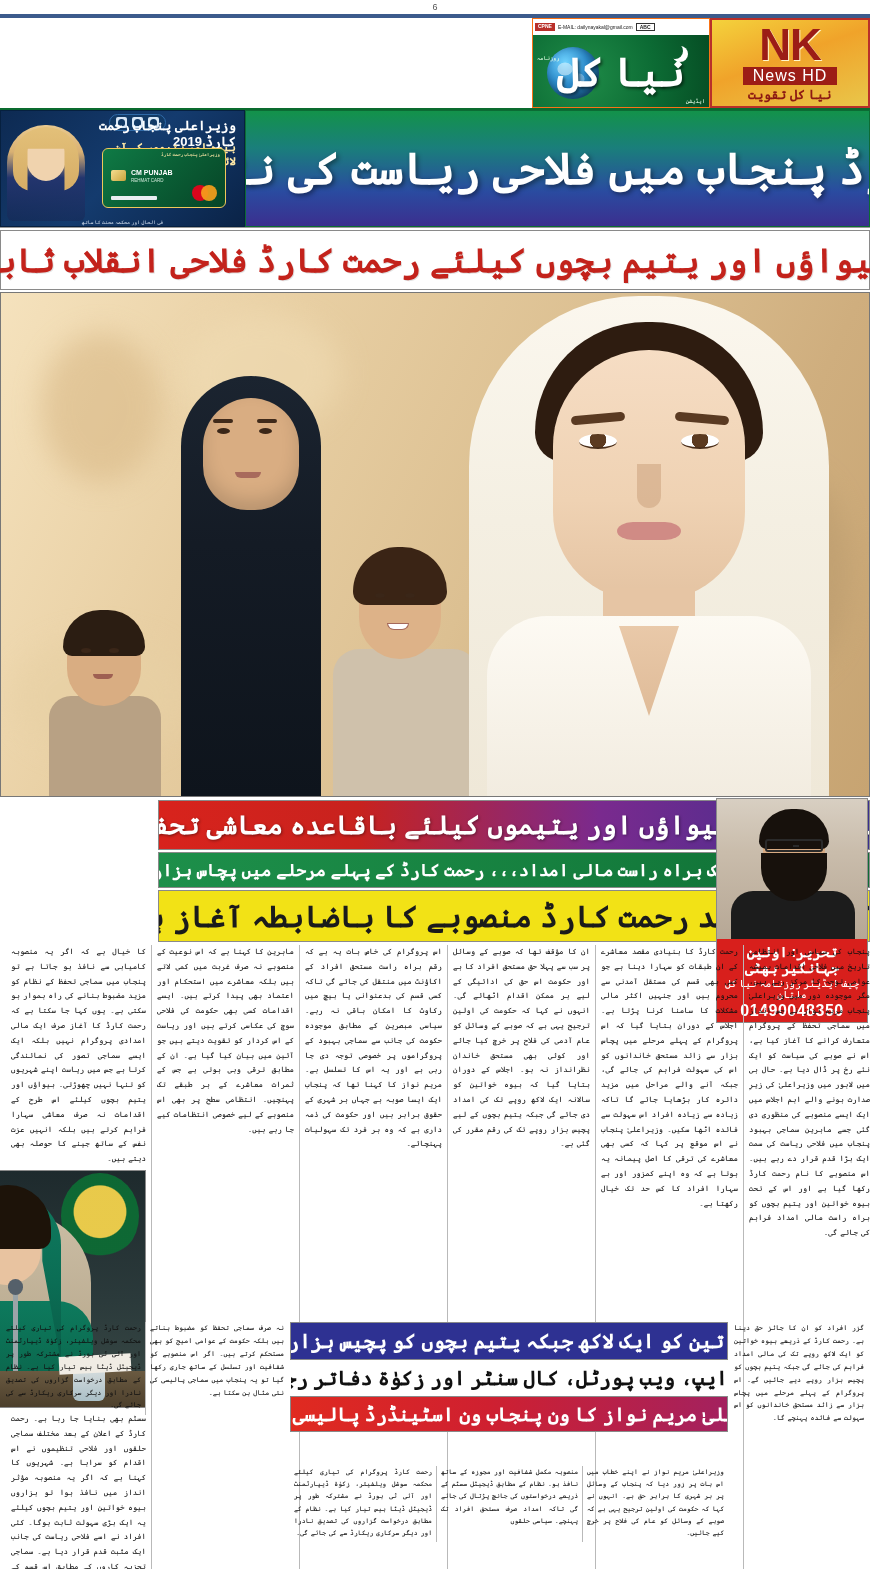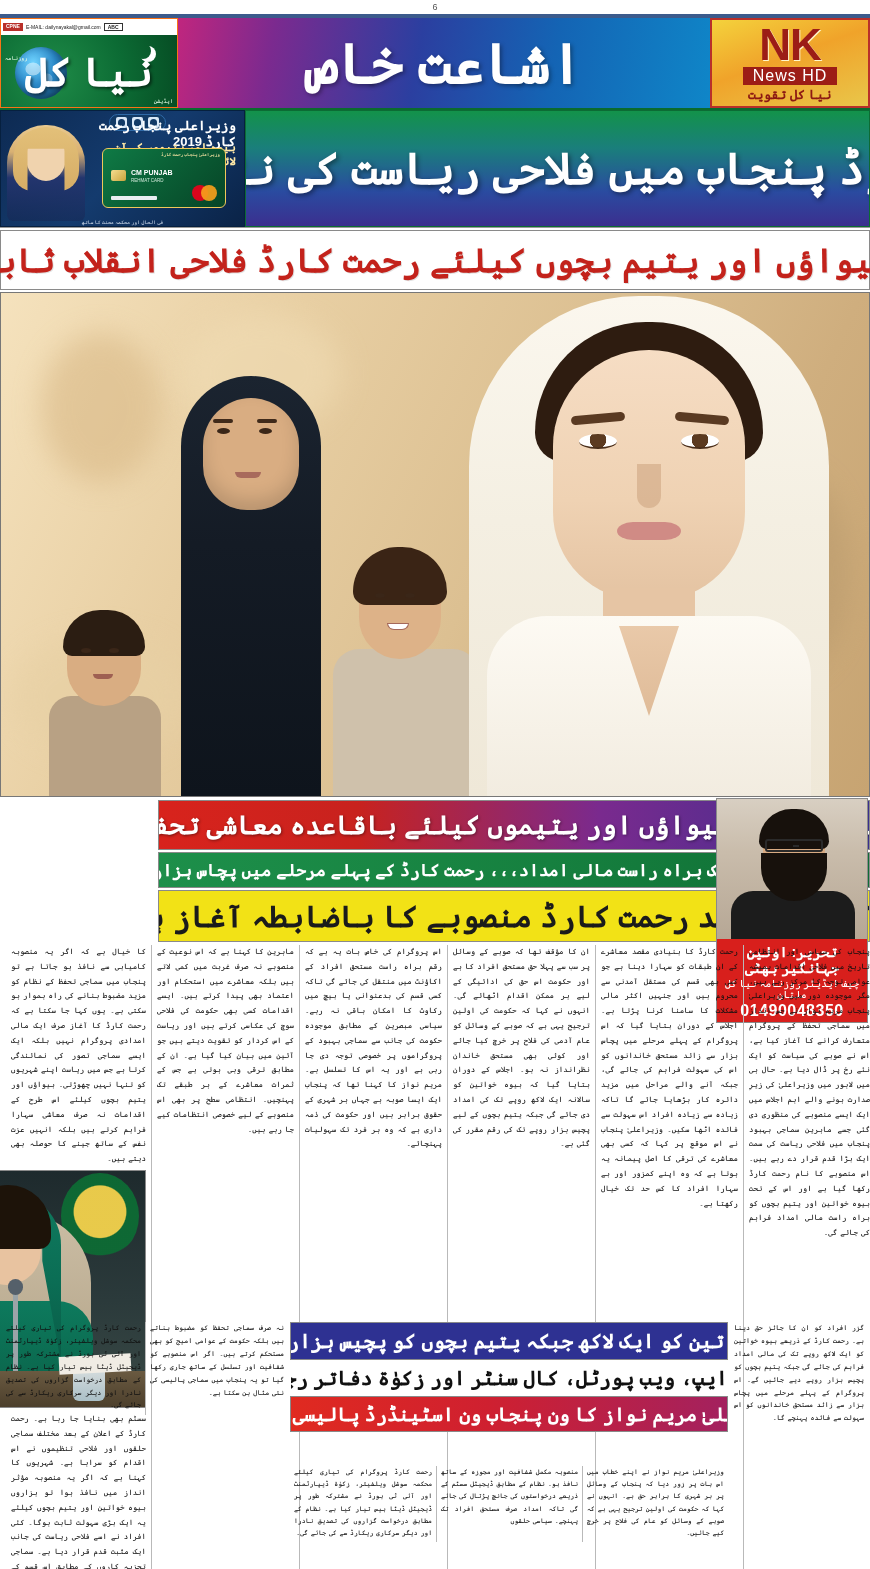--- a/index.html
+++ b/index.html
@@ -541,23 +541,20 @@
 <div class="page-num-rule"></div>
 
 <div class="masthead">
 
   <div class="nk-logo">
     <div class="nk-main">NK</div>
     <div class="nk-sub">News HD</div>
     <div class="nk-urdu">نیا کل تقویت</div>
   </div>
 
-  <div class="mast-band">
-    <div class="mast-text">اشاعت خاص</div>
-  </div>
 
   <div class="nk2-logo">
     <div class="nk2-top">
       <span class="cpne-badge">CPNE</span>
       <span>E-MAIL: dailynayakal@gmail.com</span>
       <span class="abc-badge">ABC</span>
     </div>
     <div class="nk2-body">
       <div class="nk2-globe"></div>
       <div class="nk2-crescent"></div>

